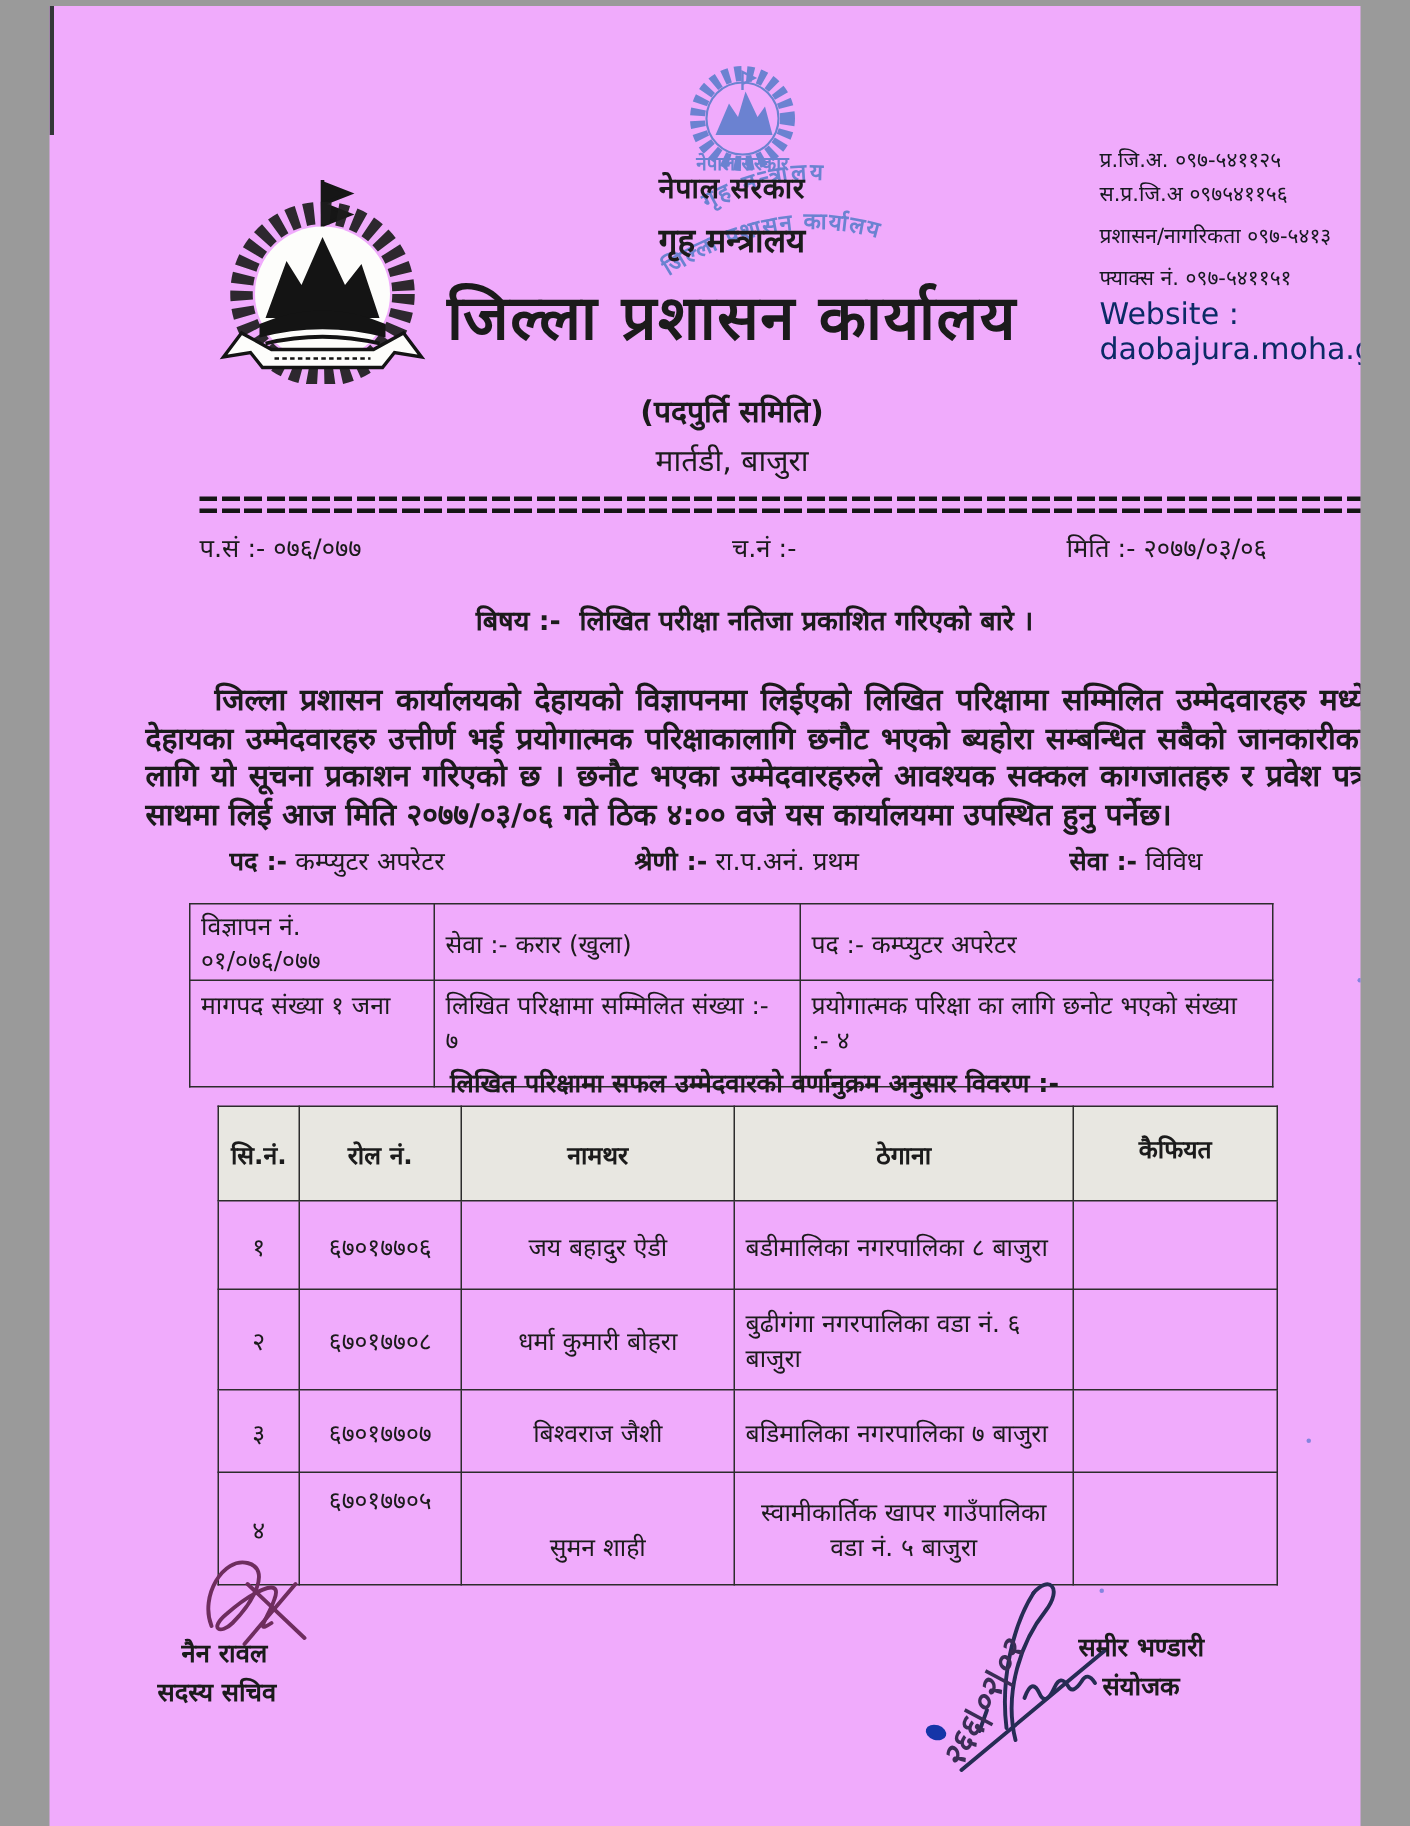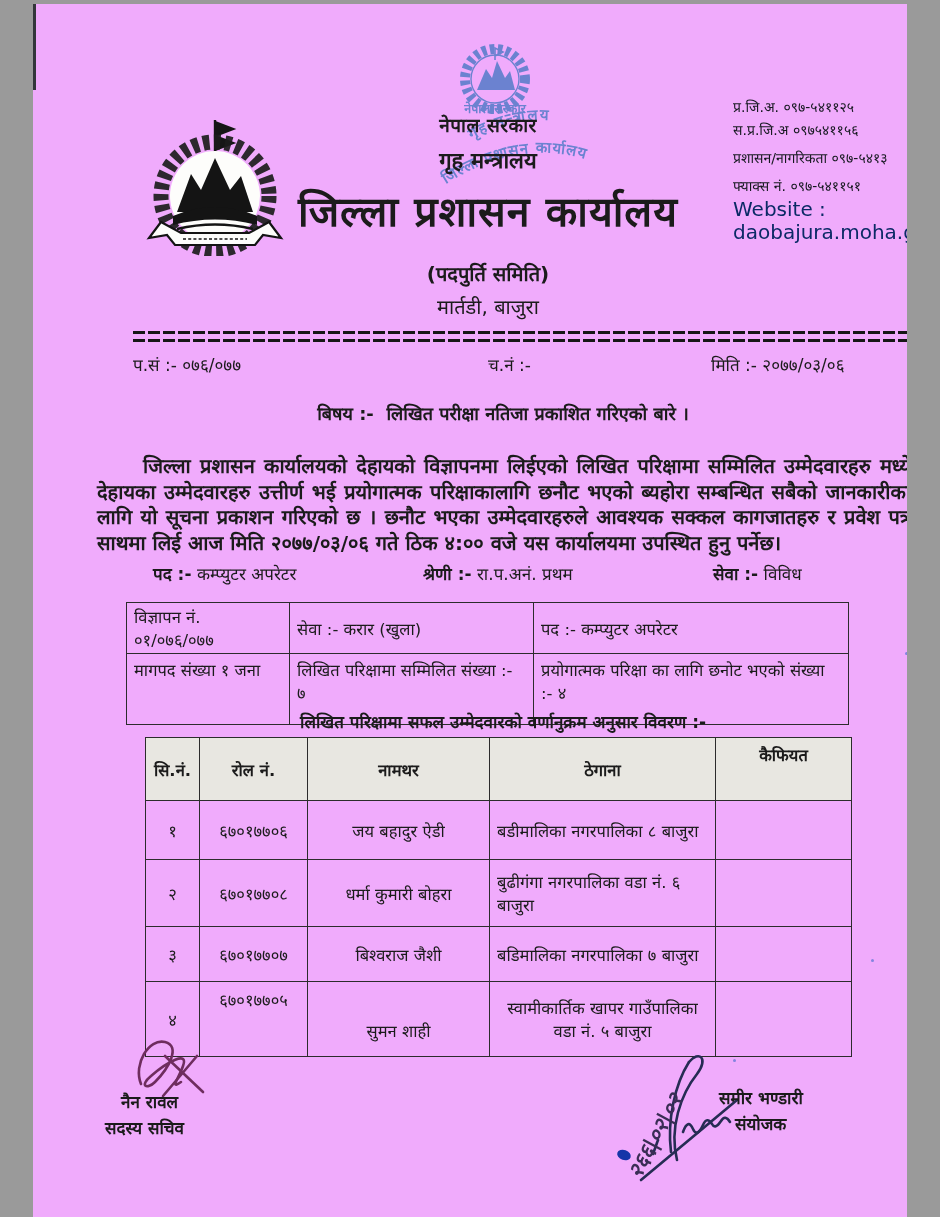--- a/index.html
+++ b/index.html
@@ -28,21 +28,21 @@
   .posline b{font-weight:700;}
   
   table{border-collapse:collapse;table-layout:fixed;}
   td,th{border:1.6px solid #2c2c2c;font-size:16.5px;font-weight:500;padding:2px 7px;
         overflow:hidden;}
   .t-adv{left:93px;top:598px;width:722px;}
   .t-adv td{vertical-align:middle;}
   .t-adv .r2 td{vertical-align:top;padding-top:4px;height:64px;}
   .t-res{left:112px;top:733px;width:706px;}
   .t-res th{background:#e8e7e1;font-weight:600;vertical-align:middle;}
-  .t-res th.kaif{vertical-align:top;padding-top:5px;font-family:Liberation Mono, monospace;}
+  .t-res th.kaif{vertical-align:top;padding-top:16px;font-family:Liberation Mono, monospace;}
   .t-res td{text-align:center;}
   .t-res td.addr{text-align:left;}
   .t-res-title{left:0;top:706px;width:940px;text-align:center;font-size:17px;font-weight:600;}
   
   .sig-name{font-size:17px;font-weight:600;}
   .sig-title{font-size:17px;font-weight:600;}
   .hand-date{left:600px;top:1158px;font-size:21px;font-style:italic;font-weight:600;
              color:#3a2d55;transform:rotate(-62deg);transform-origin:0 50%;white-space:nowrap;}
   .ink-dot{border-radius:50%;background:#1535a8;}
   .speck{width:3px;height:3px;border-radius:50%;background:#4a6fd0;opacity:.65;}

